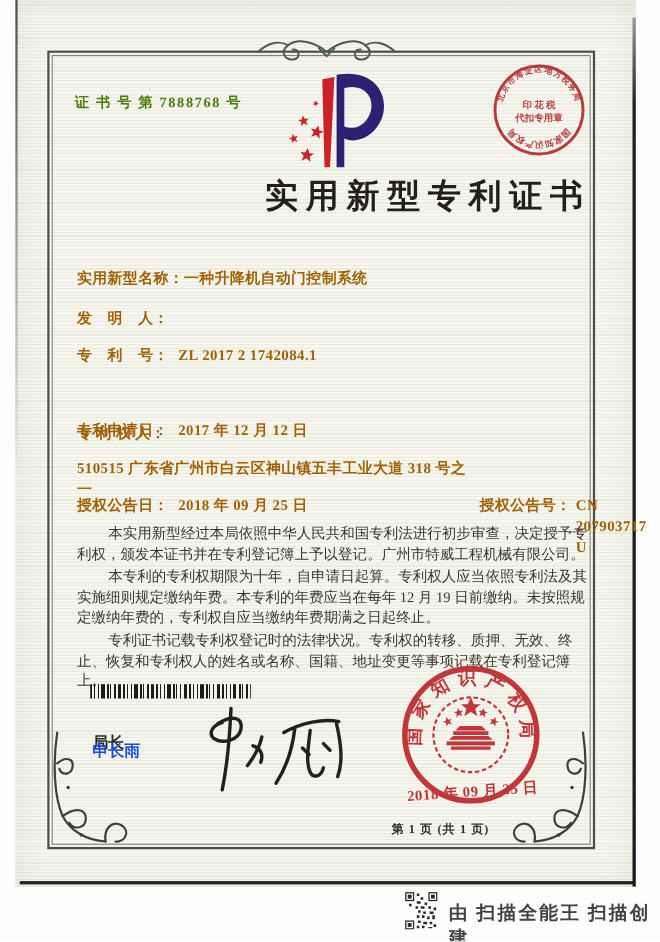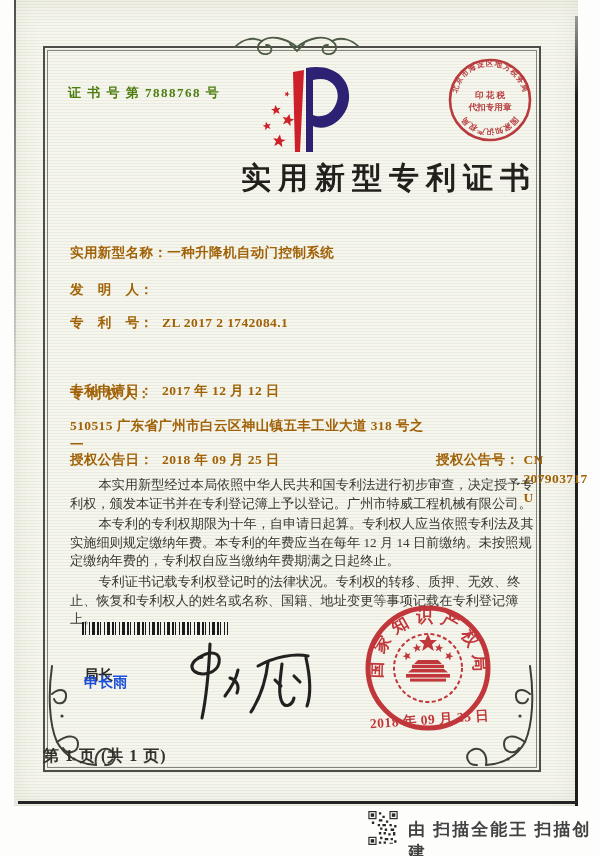--- a/index.html
+++ b/index.html
@@ -26,22 +26,22 @@
   .row .lbl{display:inline-block;min-width:92px;white-space:pre;flex:0 0 auto;}
   .row .val{display:inline-block;}
   .grant-no{position:absolute;left:330px;top:0;display:flex;font-weight:700;margin-left:36px;}
   .paras{position:absolute;left:70px;top:476px;width:468px;font-size:13.2px;
          line-height:18.6px;color:#3a3731;}
   .paras p{margin:0 0 2px 0;text-indent:2.15em;}
   .barcode{position:absolute;left:82px;top:622px;width:146px;height:13px;
     background:repeating-linear-gradient(90deg,#1b1b1b 0 2px,rgba(0,0,0,0) 2px 3px,#1b1b1b 3px 4px,rgba(0,0,0,0) 4px 7px,#1b1b1b 7px 8px,rgba(0,0,0,0) 8px 10px,#1b1b1b 10px 13px,rgba(0,0,0,0) 13px 15px);}
   .director{position:absolute;left:84px;top:666px;font-size:14.5px;font-weight:700;color:#2b2824;}
   .director-name{position:absolute;left:84px;top:673px;font-size:14.5px;font-weight:700;color:#1d4ed8;}
-  .page-num{position:absolute;left:43px;top:746px;width:402px;text-align:left;
-            font-size:16px;font-weight:600;color:#34312c;letter-spacing:1px;}
+  .page-num{position:absolute;left:43px;top:746px;width:402px;text-align:right;
+            font-size:11px;font-weight:600;color:#34312c;letter-spacing:1px;}
   .scan-text{position:absolute;left:408px;top:818px;font-size:17px;font-weight:600;
              color:#424242;letter-spacing:2px;}
   svg{position:absolute;display:block;}
   .seal{opacity:0.9;}
 </style>
 </head>
 <body>
 
 <div class="page">
 
@@ -149,21 +149,21 @@
     <span class="lbl">授权公告日：</span>
     <span class="val">2018 年 09 月 25 日</span>
     <span class="grant-no">
       <span class="lbl" style="min-width:0;margin-right:4px;">授权公告号：</span>
       <span class="val">CN 207903717 U</span>
     </span>
   </div>
 
   <div class="paras">
     <p>本实用新型经过本局依照中华人民共和国专利法进行初步审查，决定授予专利权，颁发本证书并在专利登记簿上予以登记。广州市特威工程机械有限公司。</p>
-    <p>本专利的专利权期限为十年，自申请日起算。专利权人应当依照专利法及其实施细则规定缴纳年费。本专利的年费应当在每年 12 月 14 日前缴纳。未按照规定缴纳年费的，专利权自应当缴纳年费期满之日起终止。</p>
+    <p>本专利的专利权期限为十年，自申请日起算。专利权人应当依照专利法及其实施细则规定缴纳年费。本专利的年费应当在每年 12 月 19 日前缴纳。未按照规定缴纳年费的，专利权自应当缴纳年费期满之日起终止。</p>
     <p>专利证书记载专利权登记时的法律状况。专利权的转移、质押、无效、终止、恢复和专利权人的姓名或名称、国籍、地址变更等事项记载在专利登记簿上。</p>
   </div>
 
   <div class="barcode"></div>
 
   <div class="director">局长</div>
   <div class="director-name">申长雨</div>
 
   <svg style="left:168px;top:636px;" width="175" height="88" viewBox="0 0 175 88">
     <g fill="none" stroke="#222120" stroke-width="3.1" stroke-linecap="round" stroke-linejoin="round">

